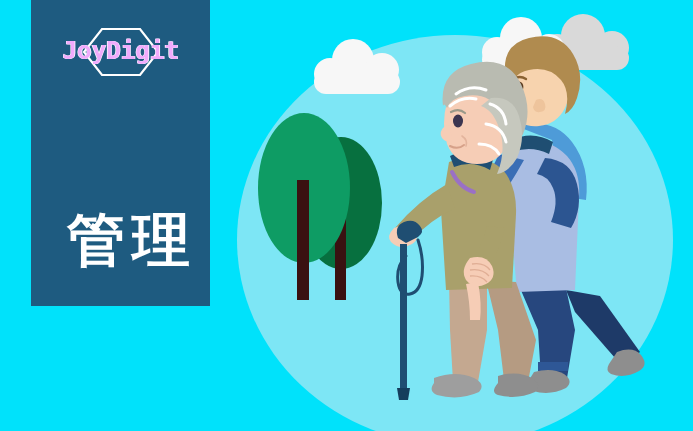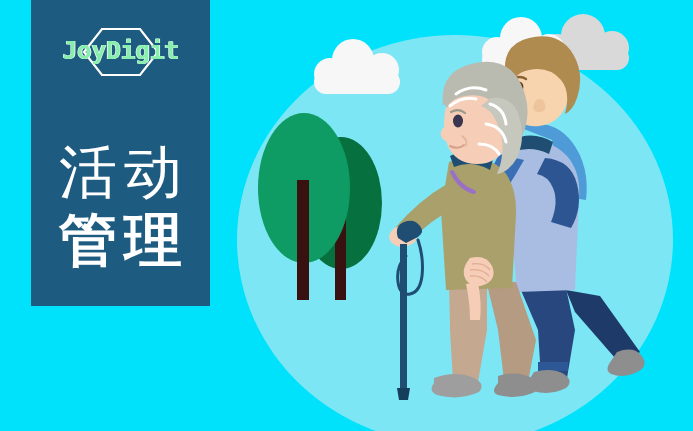--- a/index.html
+++ b/index.html
@@ -44,21 +44,21 @@
     transform: translateX(-50%);
     width: 78px;
     height: 50px;
   }
   #logo-word {
     position: absolute;
     left: 0;
     top: 11px;
     width: 179px;
     text-align: center;
-    color: #86efac;
+    color: #f0abfc;
     font-family: "DejaVu Sans Mono", "Liberation Mono", monospace;
     font-size: 25px;
     font-weight: 700;
     letter-spacing: -0.5px;
     line-height: 28px;
     text-shadow: 0.6px 0 0 #fff, -0.6px 0 0 #fff;
   }
   #logo-cn {
     position: absolute;
     left: 0;
@@ -76,21 +76,21 @@
     left: 0;
     width: 179px;
     text-align: center;
     color: #ffffff;
     font-size: 58px;
     line-height: 64px;
     letter-spacing: 7px;
     text-indent: 7px;
   }
   #headline-1 { top: 140px; font-weight: 300; }
-  #headline-2 { top: 208px; font-weight: 700; }
+  #headline-2 { top: 208px; font-weight: 700; padding-left: 8px; }
 
   
   #illustration {
     position: absolute;
     left: 0;
     top: 0;
     width: 693px;
     height: 431px;
     z-index: 10;
   }
@@ -233,17 +233,16 @@
 
     <div id="logo-block">
       <div id="logo-mark">
         <svg id="logo-hex" viewBox="0 0 78 50">
           <polygon points="20,2 58,2 76,25 58,48 20,48 2,25" fill="none" stroke="#FFFFFF" stroke-width="2.2"></polygon>
         </svg>
         <div id="logo-word">JoyDigit</div>
       </div>
     </div>
 
-    <div class="headline" id="headline-1">活动</div>
     <div class="headline" id="headline-2">管理</div>
   </div>
 
 </div>
 
 </body></html>

